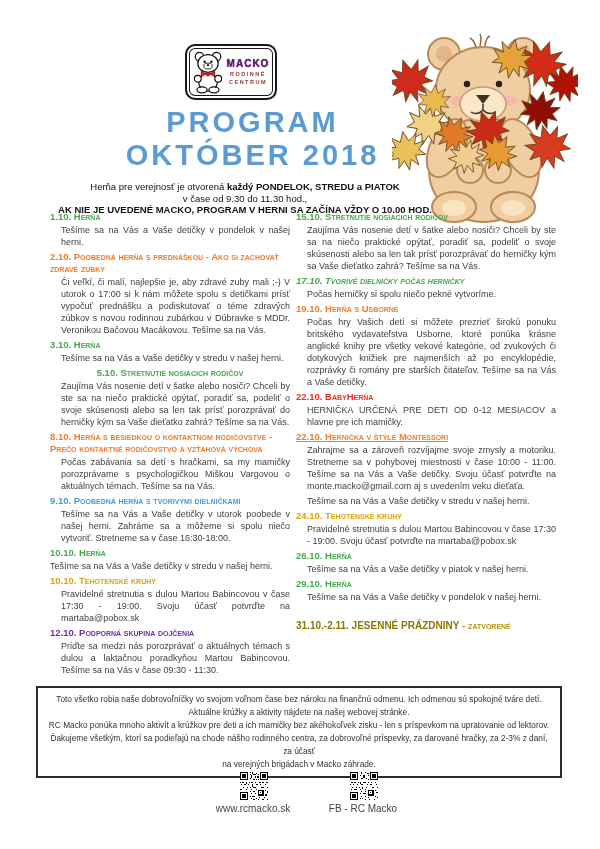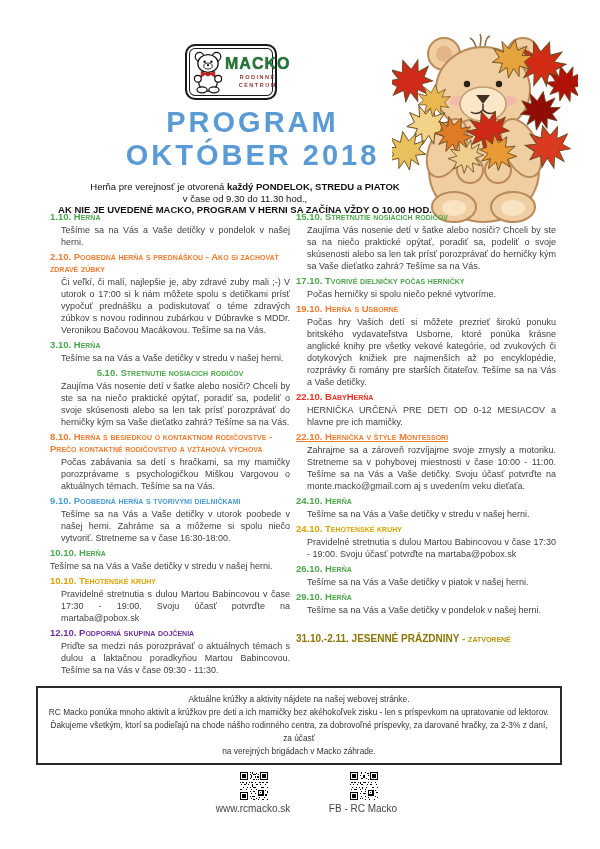--- a/index.html
+++ b/index.html
@@ -12,21 +12,21 @@
   
   .logo-box {
     position:absolute; left:185px; top:44px; width:92px; height:56px;
     border:2px solid #1a1a1a; border-radius:10px;
     box-shadow: inset 0 0 0 2px #ffffff, inset 0 0 0 3px #1a1a1a;
     display:flex; align-items:center; box-sizing:border-box; padding:3px 4px;
   }
   .logo-bear { width:34px; height:46px; flex:0 0 auto; }
   .logo-text { flex:1; text-align:center; line-height:1; }
   .logo-name {
-    font-weight:bold; font-size:16px; color:#15803d; letter-spacing:1px;
+    font-weight:bold; font-size:10px; color:#4c1d95; letter-spacing:1px;
     text-shadow:0 0 1px #7a0d0d;
   }
   .logo-sub { font-size:5.5px; font-weight:bold; color:#943634; letter-spacing:1.5px; margin-top:3px; }
 
   
   .title {
     position:absolute; top:106px; left:0; width:505px; text-align:center;
     color:#5b9bd5; font-weight:bold; font-size:29px; line-height:33px; letter-spacing:3px;
   }
 
@@ -207,37 +207,36 @@
           <p class="item-body">Priďte sa medzi nás porozprávať o aktuálnych témach s dulou a laktačnou poradkyňou Martou Babincovou. Tešíme sa na Vás v čase 09:30 - 11:30.</p>
         </div>
       </div>
     <div class="col col-right">
       <div id="col-right-items">
           <div class="item">
             <div class="item-heading" style="color: rgb(76, 166, 76);"><span class="item-date">15.10.</span> <span class="item-title">Stretnutie nosiacich rodičov</span></div>
             <p class="item-body">Zaujíma Vás nosenie detí v šatke alebo nosiči? Chceli by ste sa na niečo praktické opýtať, poradiť sa, podeliť o svoje skúsenosti alebo sa len tak prísť porozprávať do herničky kým sa Vaše dieťatko zahrá? Tešíme sa na Vás.</p>
           </div>
           <div class="item">
-            <div class="item-heading" style="color: rgb(76, 166, 76);"><span class="item-date">17.10.</span> <span class="item-title">Tvorivé dielničky počas herničky</span></div>
+            <div class="item-heading" style="color: rgb(76, 166, 76); font-style: italic;"><span class="item-date">17.10.</span> <span class="item-title">Tvorivé dielničky počas herničky</span></div>
             <p class="item-body">Počas herničky si spolu niečo pekné vytvoríme.</p>
           </div>
           <div class="item">
             <div class="item-heading" style="color: rgb(237, 125, 49);"><span class="item-date">19.10.</span> <span class="item-title">Herňa s Usborne</span></div>
             <p class="item-body">Počas hry Vašich detí si môžete prezrieť širokú ponuku britského vydavateľstva Usborne, ktoré ponúka krásne anglické knihy pre všetky vekové kategórie, od zvukových či dotykových knižiek pre najmenších až po encyklopédie, rozprávky či romány pre starších čitateľov. Tešíme sa na Vás a Vaše detičky.</p>
           </div>
           <div class="item">
             <div class="item-heading" style="color: rgb(238, 49, 36);"><span class="item-date">22.10.</span> <span class="item-title">BabyHerňa</span></div>
             <p class="item-body">HERNIČKA URČENÁ PRE DETI OD 0-12 MESIACOV a hlavne pre ich mamičky.</p>
           </div>
           <div class="item">
             <div class="item-heading" style="color: rgb(237, 125, 49); text-decoration: underline;"><span class="item-date">22.10.</span> <span class="item-title">Hernička v štýle Montessori</span></div>
             <p class="item-body">Zahrajme sa a zároveň rozvíjajme svoje zmysly a motoriku. Stretneme sa v pohybovej miestnosti v čase 10:00 - 11:00. Tešíme sa na Vás a Vaše detičky. Svoju účasť potvrďte na monte.macko@gmail.com aj s uvedením veku dieťaťa.</p>
           </div>
           <div class="item">
-            <div class="item-heading" style="color: rgb(76, 166, 76);"><span class="item-date">24.10.</span> <span class="item-title">Herňa</span></div>
             <p class="item-body">Tešíme sa na Vás a Vaše detičky v stredu v našej herni.</p>
           </div>
           <div class="item">
             <div class="item-heading" style="color: rgb(219, 165, 7);"><span class="item-date">24.10.</span> <span class="item-title">Tehotenské kruhy</span></div>
             <p class="item-body">Pravidelné stretnutia s dulou Martou Babincovou v čase 17:30 - 19:00. Svoju účasť potvrďte na martaba@pobox.sk</p>
           </div>
           <div class="item">
             <div class="item-heading" style="color: rgb(76, 166, 76);"><span class="item-date">26.10.</span> <span class="item-title">Herňa</span></div>
             <p class="item-body">Tešíme sa na Vás a Vaše detičky v piatok v našej herni.</p>
           </div>
@@ -248,20 +247,21 @@
         </div>
       <div class="closing" style="color: rgb(140, 117, 0);">
         <span>31.10.-2.11.</span>
         <span>JESENNÉ PRÁZDNINY</span>
         <span class="suffix" style="color: rgb(184, 149, 10);">- zatvorené</span>
       </div>
     </div>
   </div>
 
   <div class="footer-box" id="footer-box">
+      <div>Toto všetko robia naše dobrovoľníčky vo svojom voľnom čase bez nároku na finančnú odmenu. Ich odmenou sú spokojné tváre detí.</div>
       <div>Aktuálne krúžky a aktivity nájdete na našej webovej stránke.</div>
       <div>RC Macko ponúka mnoho aktivít a krúžkov pre deti a ich mamičky bez akéhokoľvek zisku - len s príspevkom na upratovanie od lektorov.</div>
       <div>Ďakujeme všetkým, ktorí sa podieľajú na chode nášho rodinného centra, za dobrovoľné príspevky, za darované hračky, za 2-3% z daní, za účasť</div>
       <div>na verejných brigádach v Macko záhrade.</div>
     </div>
 
   <svg class="qr qr-1" viewBox="0 0 25 25" shape-rendering="crispEdges">
     <rect width="25" height="25" fill="#fff"></rect>
     <g fill="#000">
       <path fill-rule="evenodd" d="M0,0h7v7h-7zM1,1v5h5v-5z"></path>

